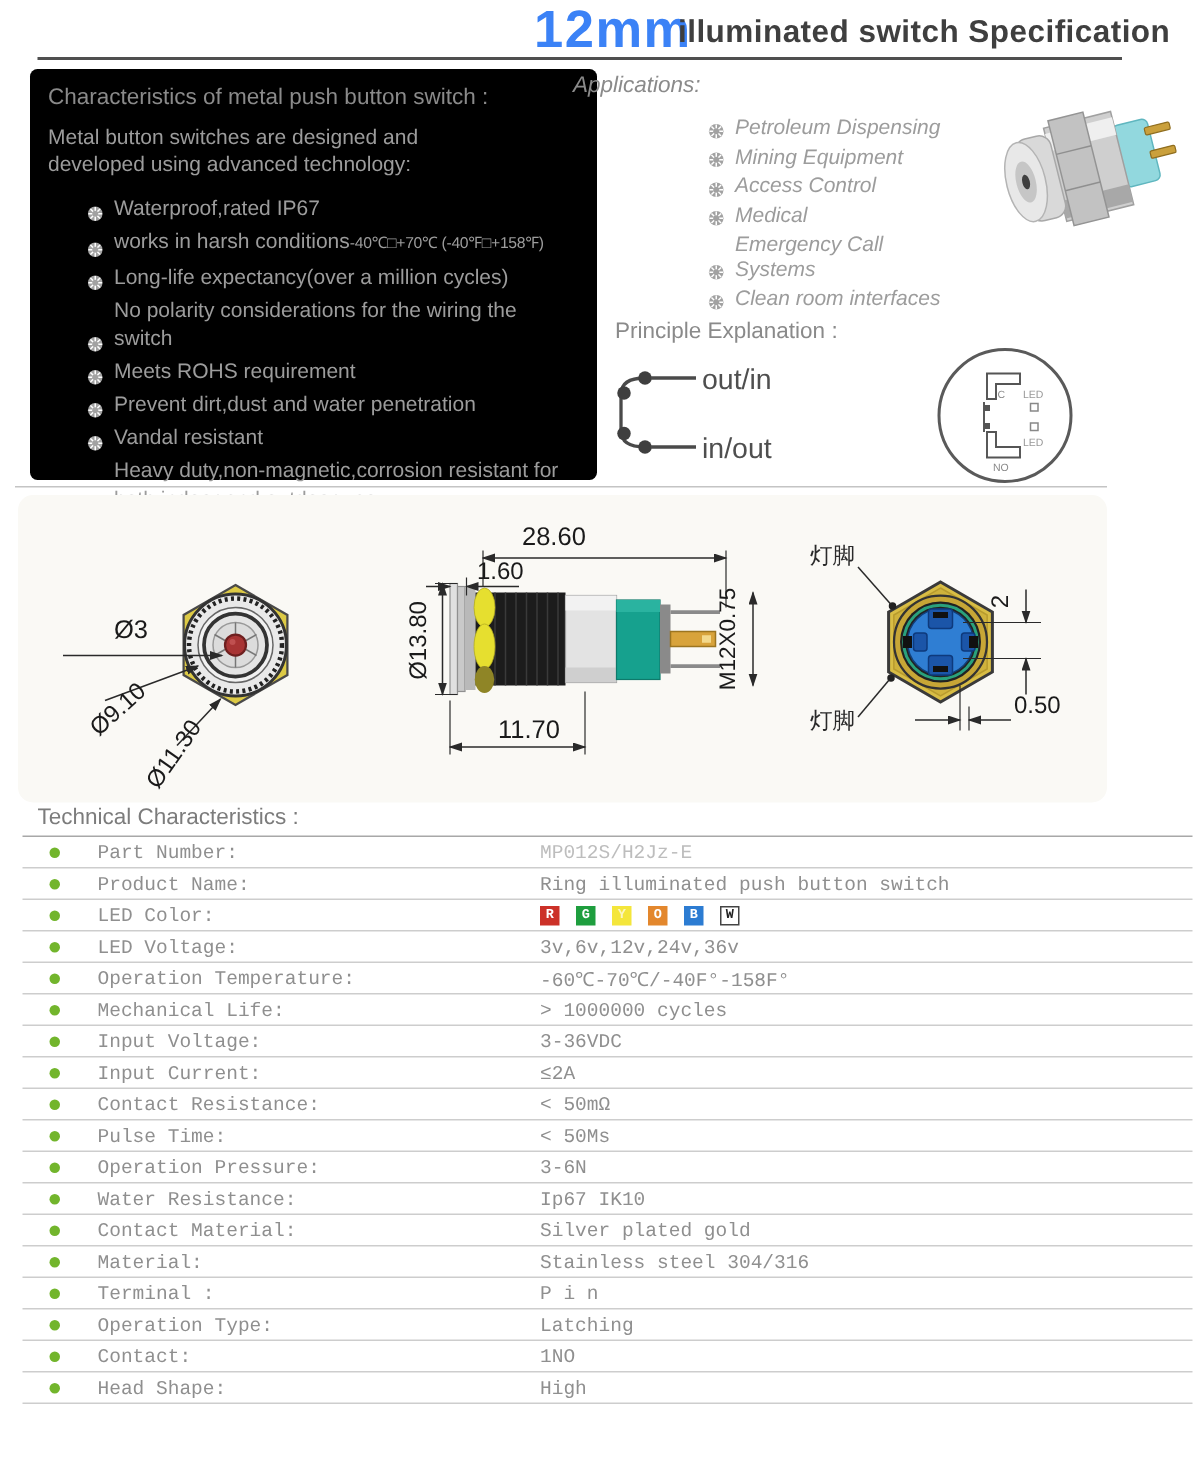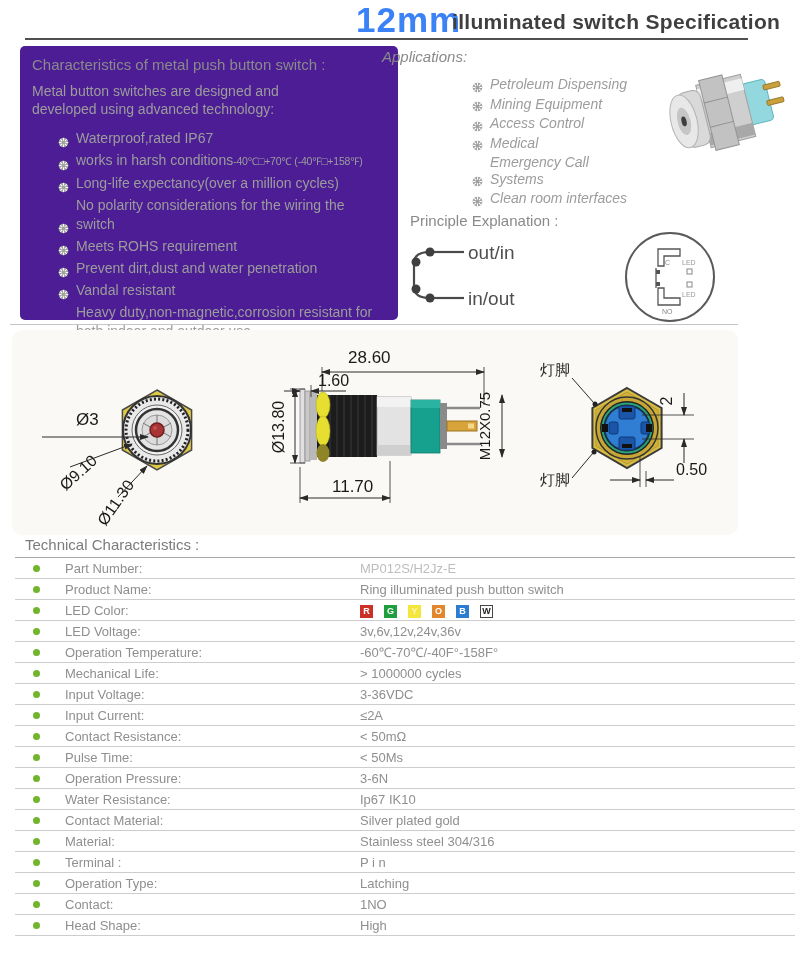--- a/index.html
+++ b/index.html
@@ -3,21 +3,21 @@
 <meta charset="utf-8">
 <style>
   html,body{margin:0;padding:0;background:#ffffff;width:800px;height:980px;overflow:hidden;
     font-family:"Liberation Sans",sans-serif;position:relative;}
   .abs{position:absolute;}
   
   .hdr-size{left:356px;top:0px;font-size:35px;color:#3b82f6;letter-spacing:1px;font-weight:bold;}
   .hdr-title{left:452px;top:10px;font-size:21px;font-weight:bold;color:#3f3f3f;letter-spacing:.3px;}
   .hdr-line{left:25px;top:38px;width:723px;height:2px;background:#4f4f4f;}
   
-  .char-panel{left:20px;top:46px;width:378px;height:274px;background:#4c1d95;border-radius:5px;
+  .char-panel{left:20px;top:46px;width:378px;height:274px;background:#000000;border-radius:5px;
     box-sizing:border-box;padding:10px 12px;}
   .char-title{font-size:15px;color:#8a8a8a;}
   .char-intro{margin-top:9px;font-size:14px;color:#9c9c9c;line-height:18px;}
   ul.blist{list-style:none;margin:11px 0 0 0;padding:0 0 0 26px;}
   ul.blist li{display:flex;align-items:flex-end;margin-bottom:3px;font-size:14px;color:#9c9c9c;line-height:19px;}
   ul.blist li .note{font-size:10.5px;letter-spacing:-.2px;white-space:nowrap;}
   
   .apps{left:382px;top:48px;width:250px;font-style:italic;}
   .apps-title{font-size:15px;color:#8a8a8a;}
   .apps ul.blist{margin:11px 0 0 0;padding-left:90px;}
@@ -31,21 +31,21 @@
   .divider{left:10px;top:324px;width:728px;height:1px;background:#c4c4c4;}
   
   .drawings{left:12px;top:330px;width:726px;height:205px;background:#faf9f5;border-radius:10px;}
   .dw-front{left:28px;top:15px;}
   .dw-side{left:250px;top:15px;}
   .dw-back{left:520px;top:15px;}
   svg text{font-family:"Liberation Sans",sans-serif;}
   
   .tbl-title{left:25px;top:536px;font-size:15px;color:#7c7c7c;text-align:center;}
   .tbl-topline{left:15px;top:557px;width:780px;height:1px;background:#a8a8a8;}
-  .spec-table{left:15px;top:558px;width:780px;}
+  .spec-table{left:15px;top:558px;width:780px;font-family:Liberation Mono, monospace;}
   .srow{display:flex;align-items:center;height:20px;border-bottom:1px solid #cdcdcd;}
   .sdot{width:7px;height:7px;border-radius:50%;margin-left:18px;flex:none;}
   .slabel{margin-left:25px;width:265px;font-size:13px;color:#8f8f8f;flex:none;}
   .svalue{margin-left:30px;font-size:13px;color:#8f8f8f;}
   .svalue.muted{color:#bdbdbd;}
   .sw{display:inline-block;width:13px;height:13px;margin-right:11px;font-size:9px;font-weight:bold;
     text-align:center;line-height:13px;vertical-align:middle;box-sizing:border-box;}
 </style>
 </head>
 <body>

